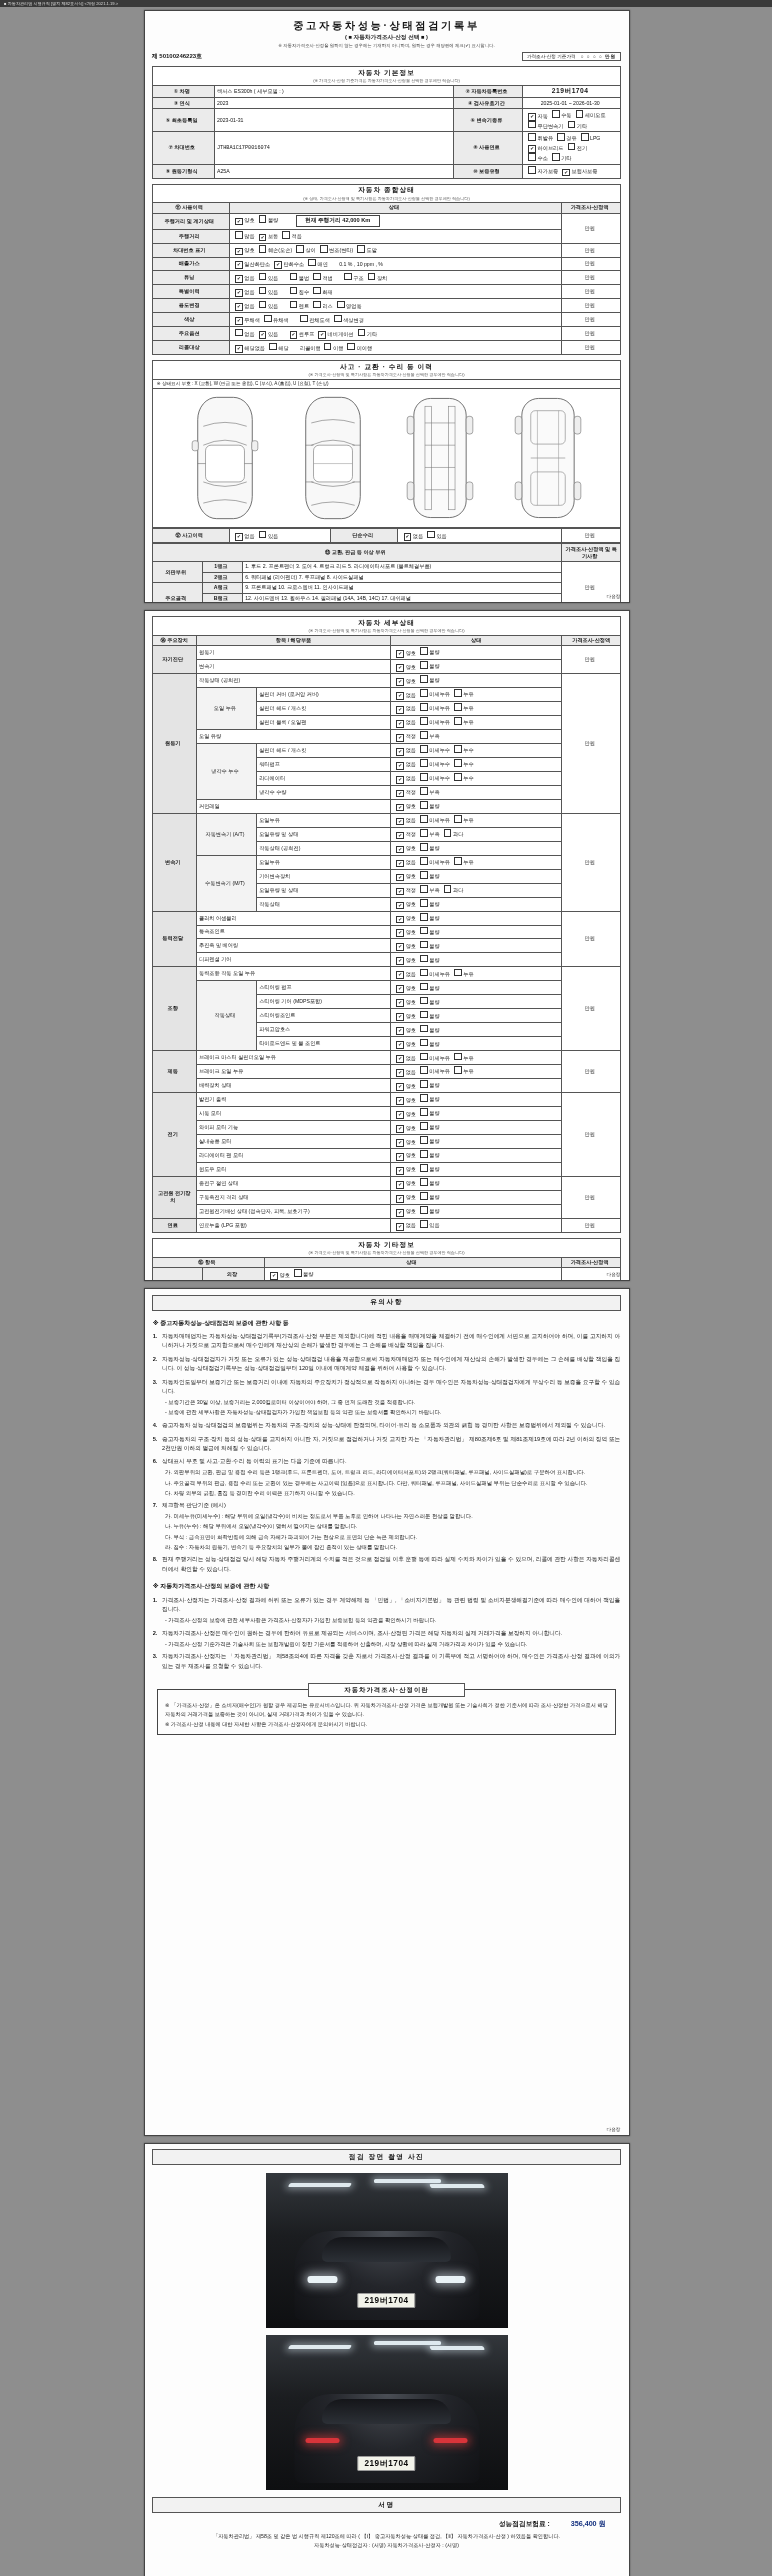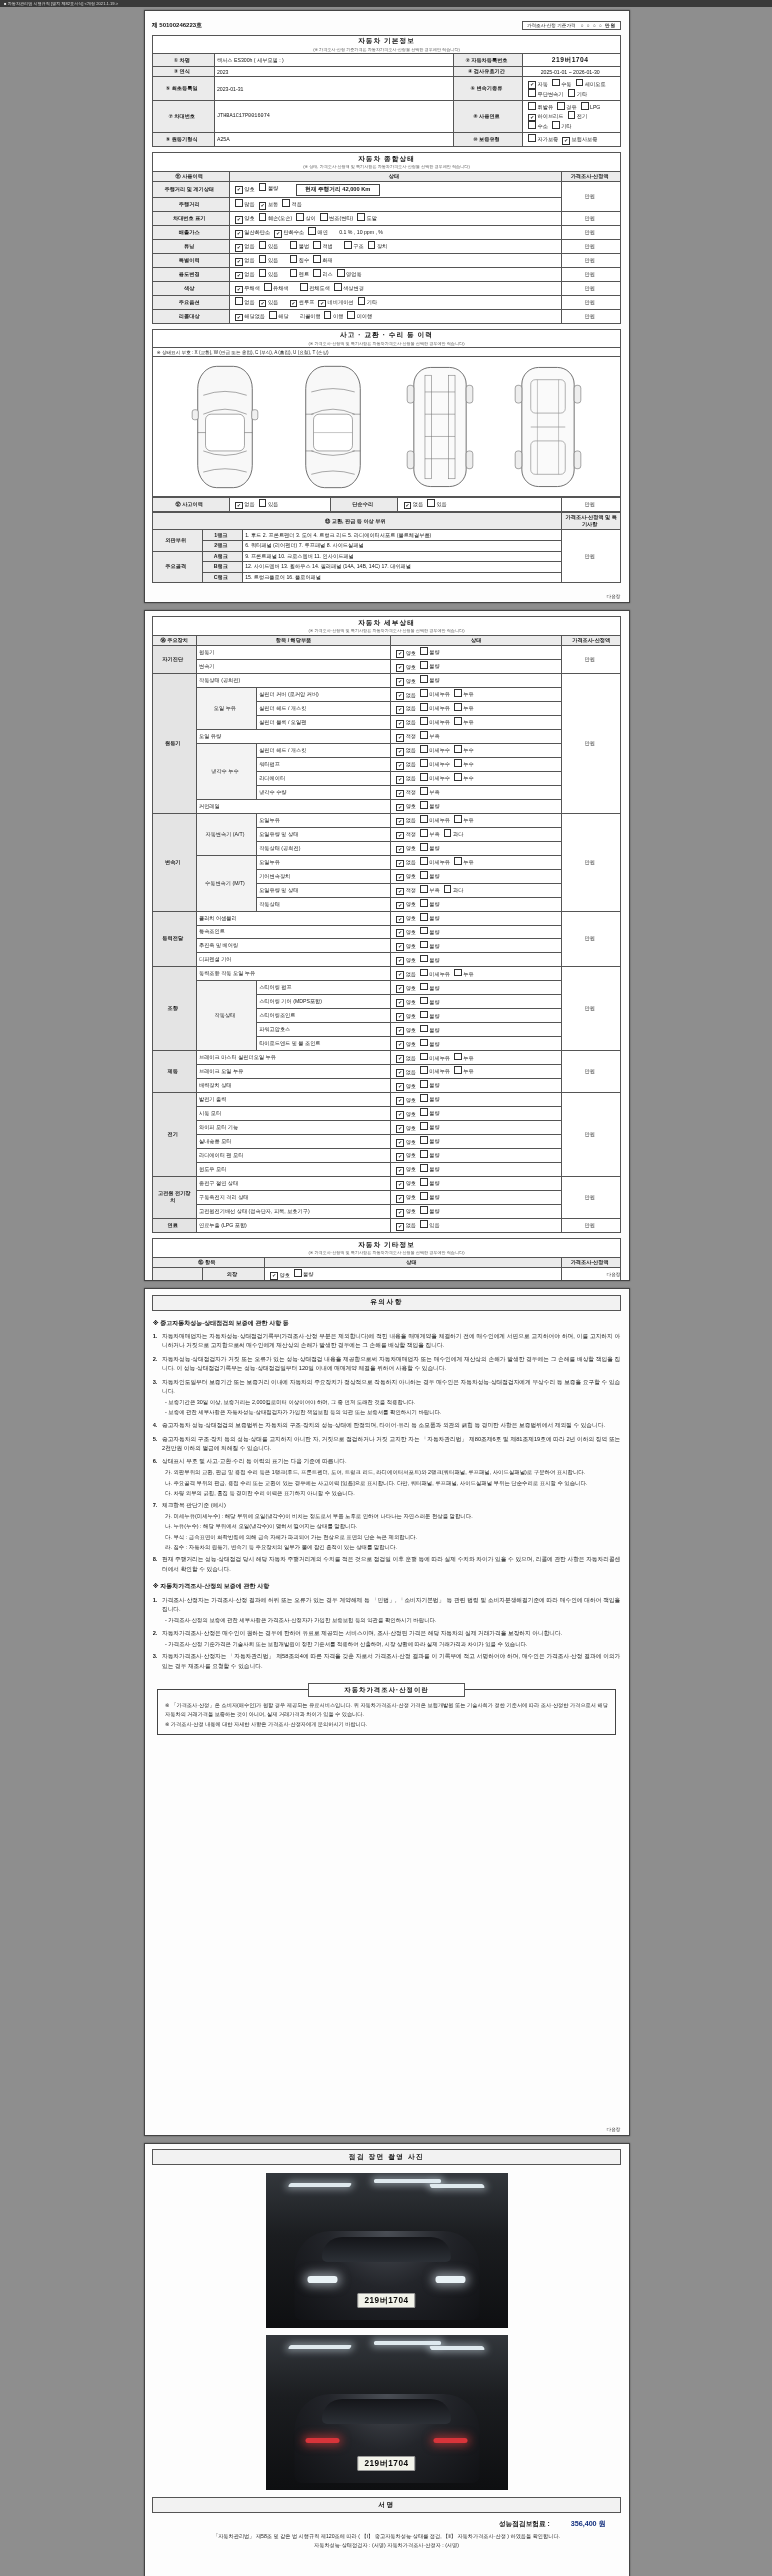--- a/index.html
+++ b/index.html
@@ -91,20 +91,25 @@
 </head>
 <body>
 
 <div class="topbar">
   <span>■ 자동차관리법 시행규칙 [별지 제82호서식] &lt;개정 2021.1.19.&gt;</span>
 </div>
 
 <div class="wrap">
 
   <div class="block" id="block1">
+    <div class="doc-head">
+      <div class="doc-title">중고자동차성능·상태점검기록부</div>
+      <div class="doc-sub">( ■ 자동차가격조사·산정 선택 ■ )</div>
+      <div class="doc-note">※ 자동차가격조사·산정을 원하지 않는 경우에는 기재하지 아니하며, 원하는 경우 해당란에 체크(✔) 표시합니다.</div>
+    </div>
     <div class="head-row">
       <div class="doc-no">제 50100246223호</div>
       <div class="base-price">
         <span>가격조사·산정 기준가격</span>
         <span class="bp-val">○ ○ ○ ○  만원</span>
       </div>
     </div>
 
     <div class="sec-head">
       <div class="sec-title">자동차 기본정보</div>

